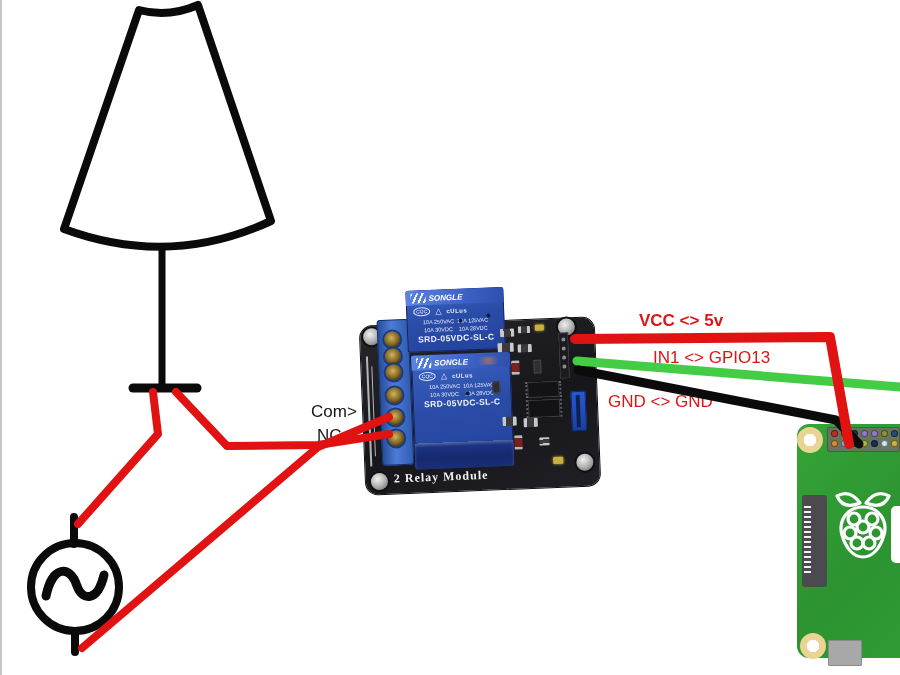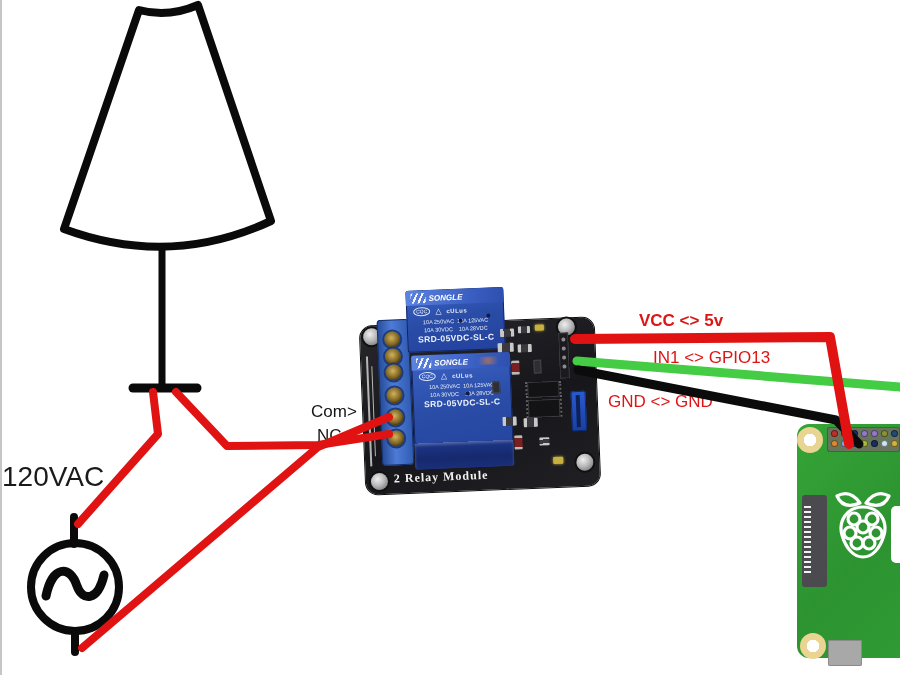--- a/index.html
+++ b/index.html
@@ -230,21 +230,20 @@
         <circle cx="9" cy="-4" r="6"></circle>
         <circle cx="0" cy="4" r="6"></circle>
         <circle cx="-13" cy="10" r="6"></circle>
         <circle cx="13" cy="10" r="6"></circle>
         <circle cx="-6" cy="20" r="6"></circle>
         <circle cx="6" cy="20" r="6"></circle>
       </g>
     </svg>
   </div>
 
-  <div class="lbl lbl-voltage">120VAC</div>
   <div class="lbl lbl-black lbl-com">Com&gt;</div>
   <div class="lbl lbl-black lbl-nc">NC &gt;</div>
   <div class="lbl lbl-red lbl-vcc">VCC &lt;&gt; 5v</div>
   <div class="lbl lbl-red lbl-in1">IN1 &lt;&gt; GPIO13</div>
   <div class="lbl lbl-red lbl-gnd">GND &lt;&gt; GND</div>
 
   <svg width="900" height="675" viewBox="0 0 900 675" style="pointer-events:none;">
     <g fill="none" stroke-linecap="round" stroke-linejoin="round">
       <path stroke-width="9" d="M 577 361 L 900 387" stroke="#45cc45"></path>
       <path stroke-width="9" d="M 578 370 L 836 420 L 859 444" stroke="#0b0b0b"></path>

